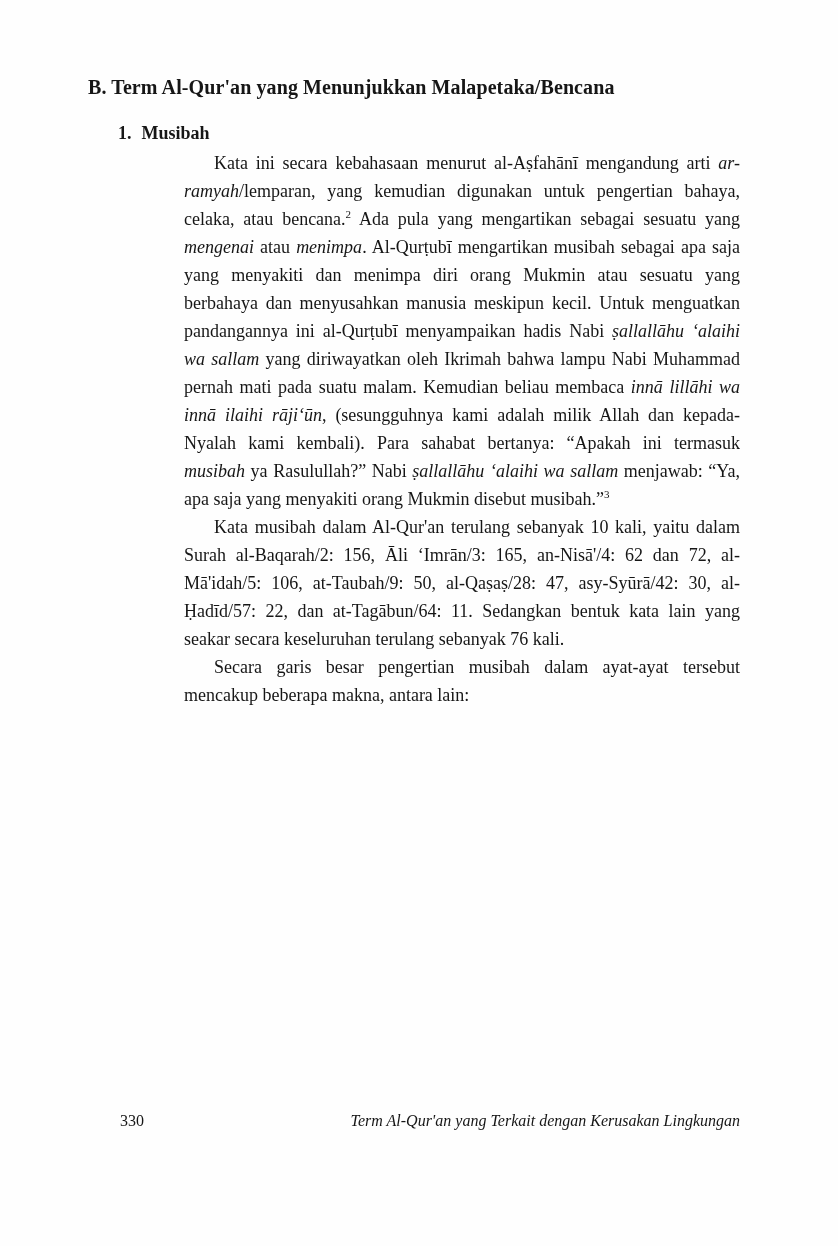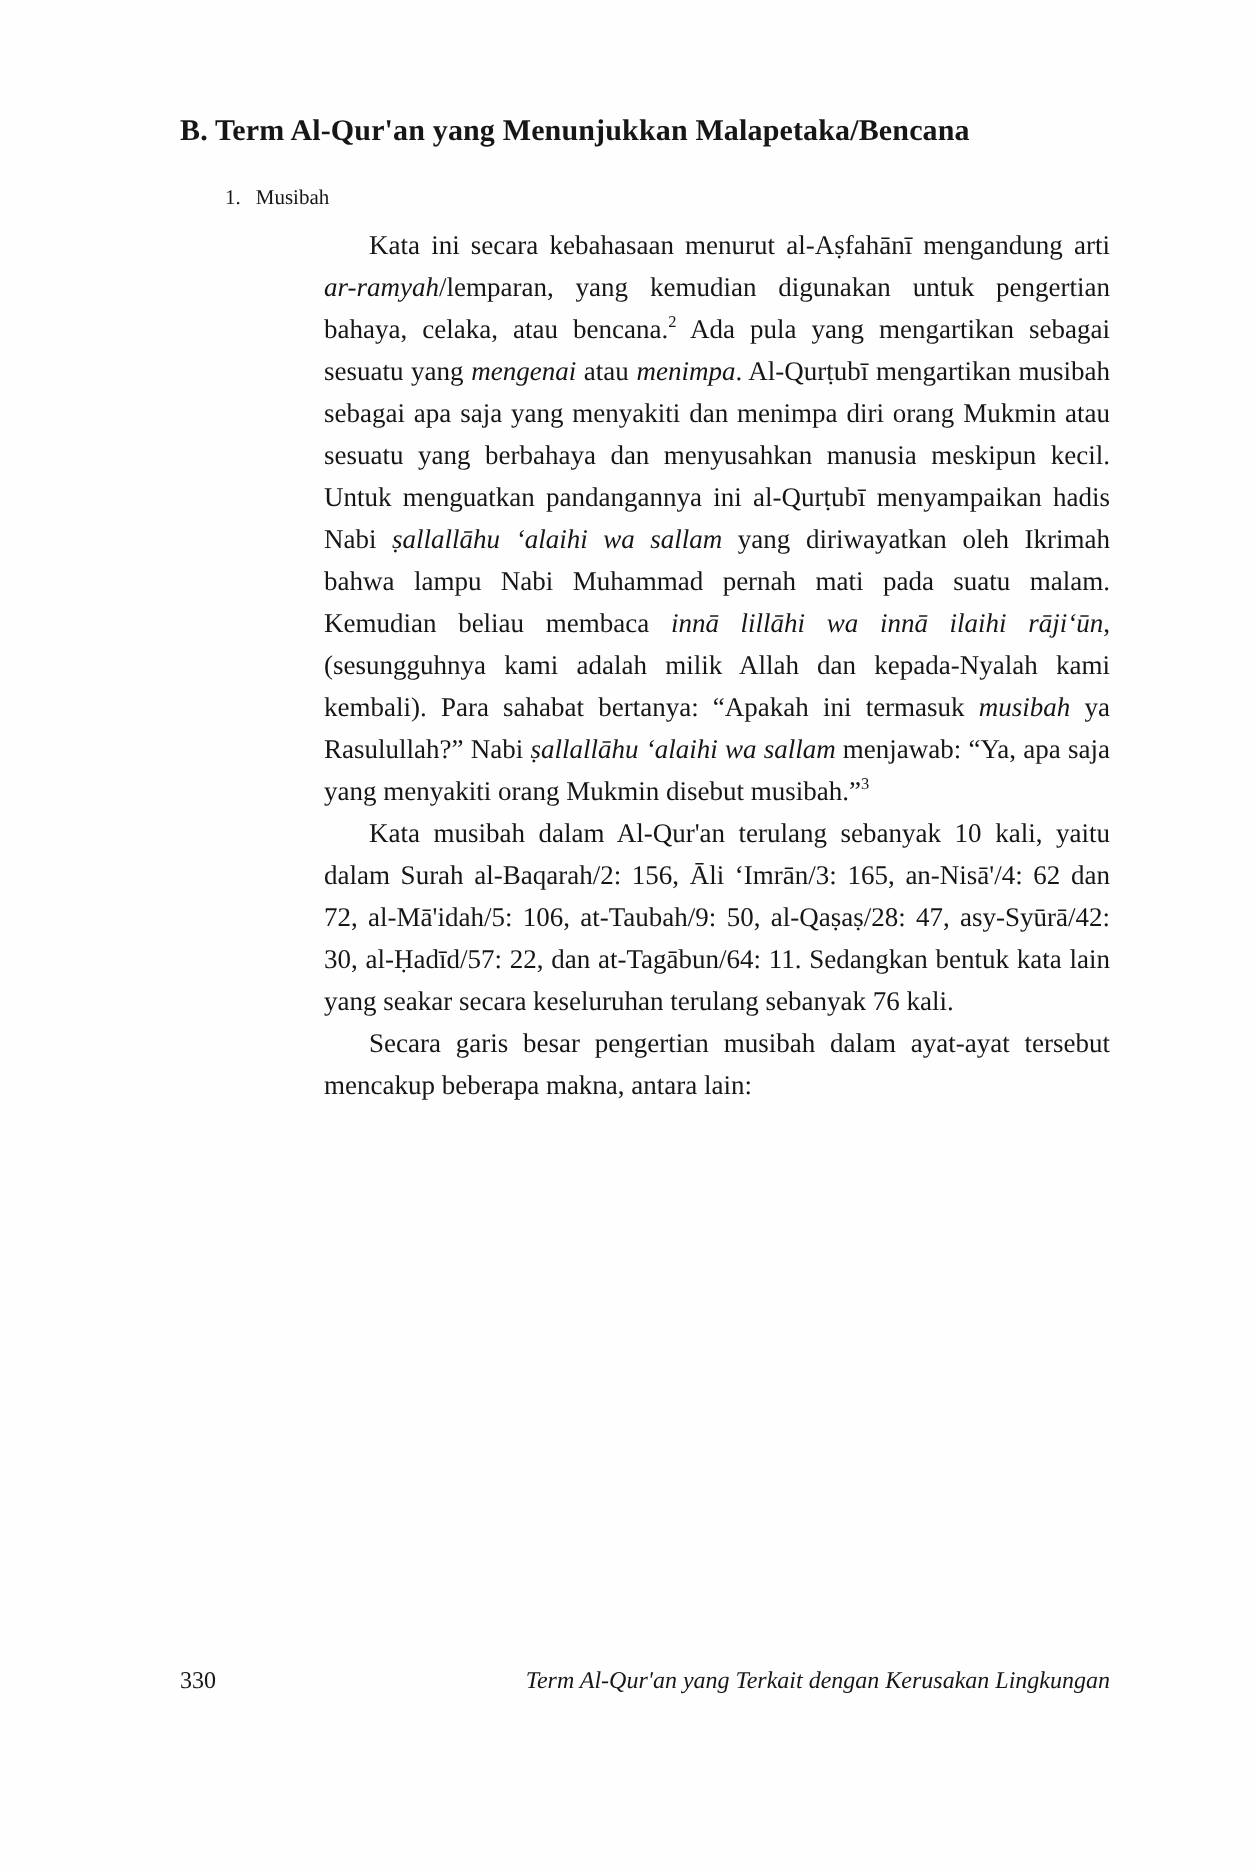--- a/index.html
+++ b/index.html
@@ -12,42 +12,43 @@
     height: 1246px;
     position: relative;
     font-family: "Liberation Serif", "DejaVu Serif", serif;
     color: #161616;
     overflow: hidden;
   }
   .page {
     position: absolute;
     inset: 0;
     box-sizing: border-box;
-    padding: 76px 98px 0 120px;
+    padding: 76px 98px 0 88px;
     background: #fefefe;
   }
   .heading {
     font-size: 20px;
     font-weight: bold;
     margin: 0 0 20px 0;
     letter-spacing: 0.1px;
   }
   .para {
     font-size: 18px;
     line-height: 28px;
     text-align: justify;
     margin: 0;
   }
   .indent1 { text-indent: 36px; }
   .indent2 { text-indent: 30px; }
   .block   { margin-left: 96px; }
   .list-line {
-    font-size: 14px;
+    font-size: 18px;
     line-height: 28px;
     margin: 4px 0 2px 30px;
+    font-weight: bold;
   }
   .list-num { display: inline-block; margin-right: 10px; }
   .para sup {
     font-size: 11px;
     line-height: 0;
     vertical-align: super;
   }
   .footer {
     position: absolute;
     left: 120px;

